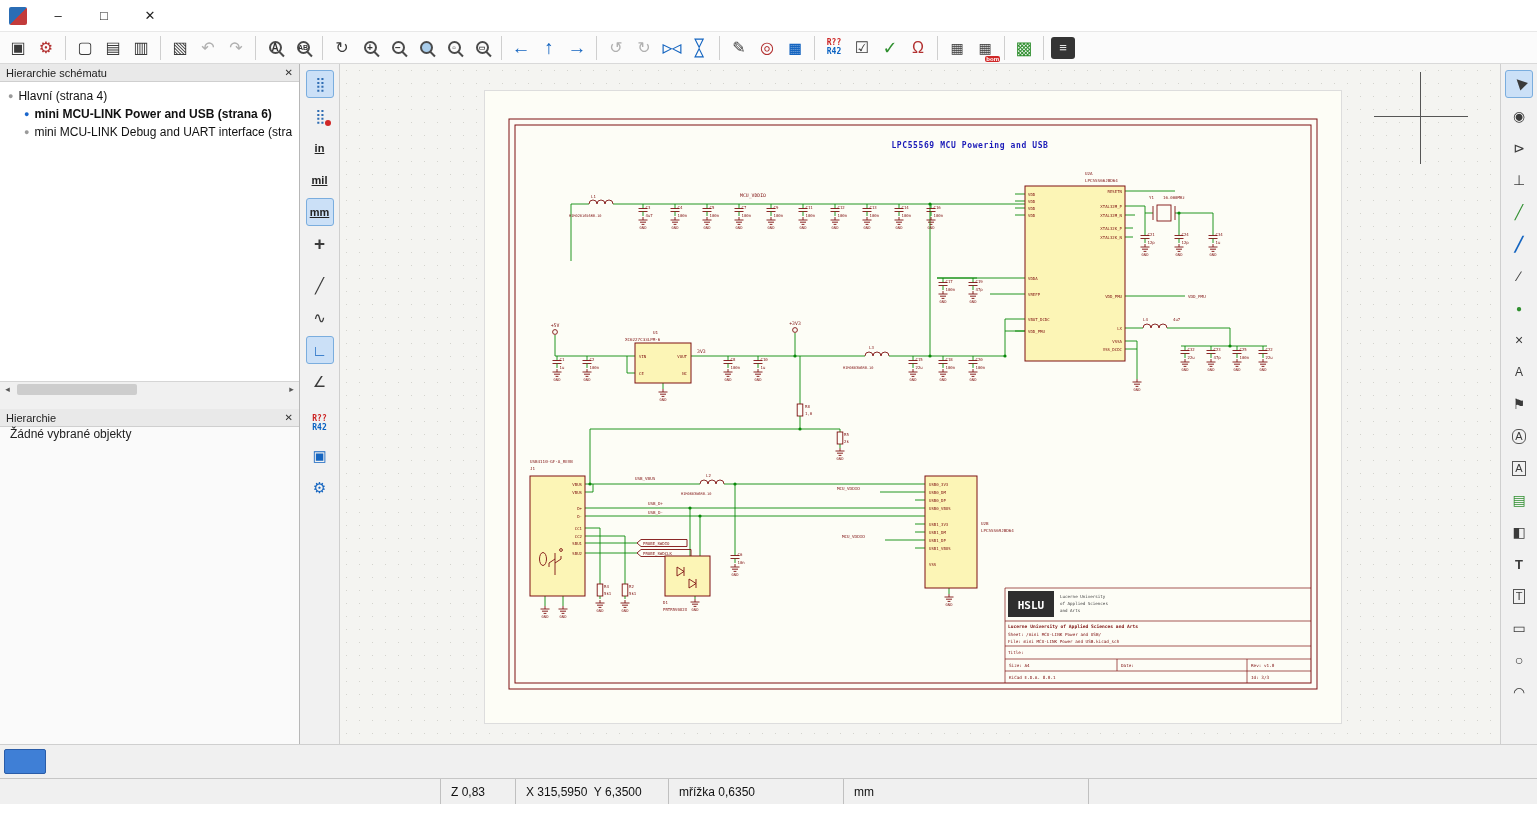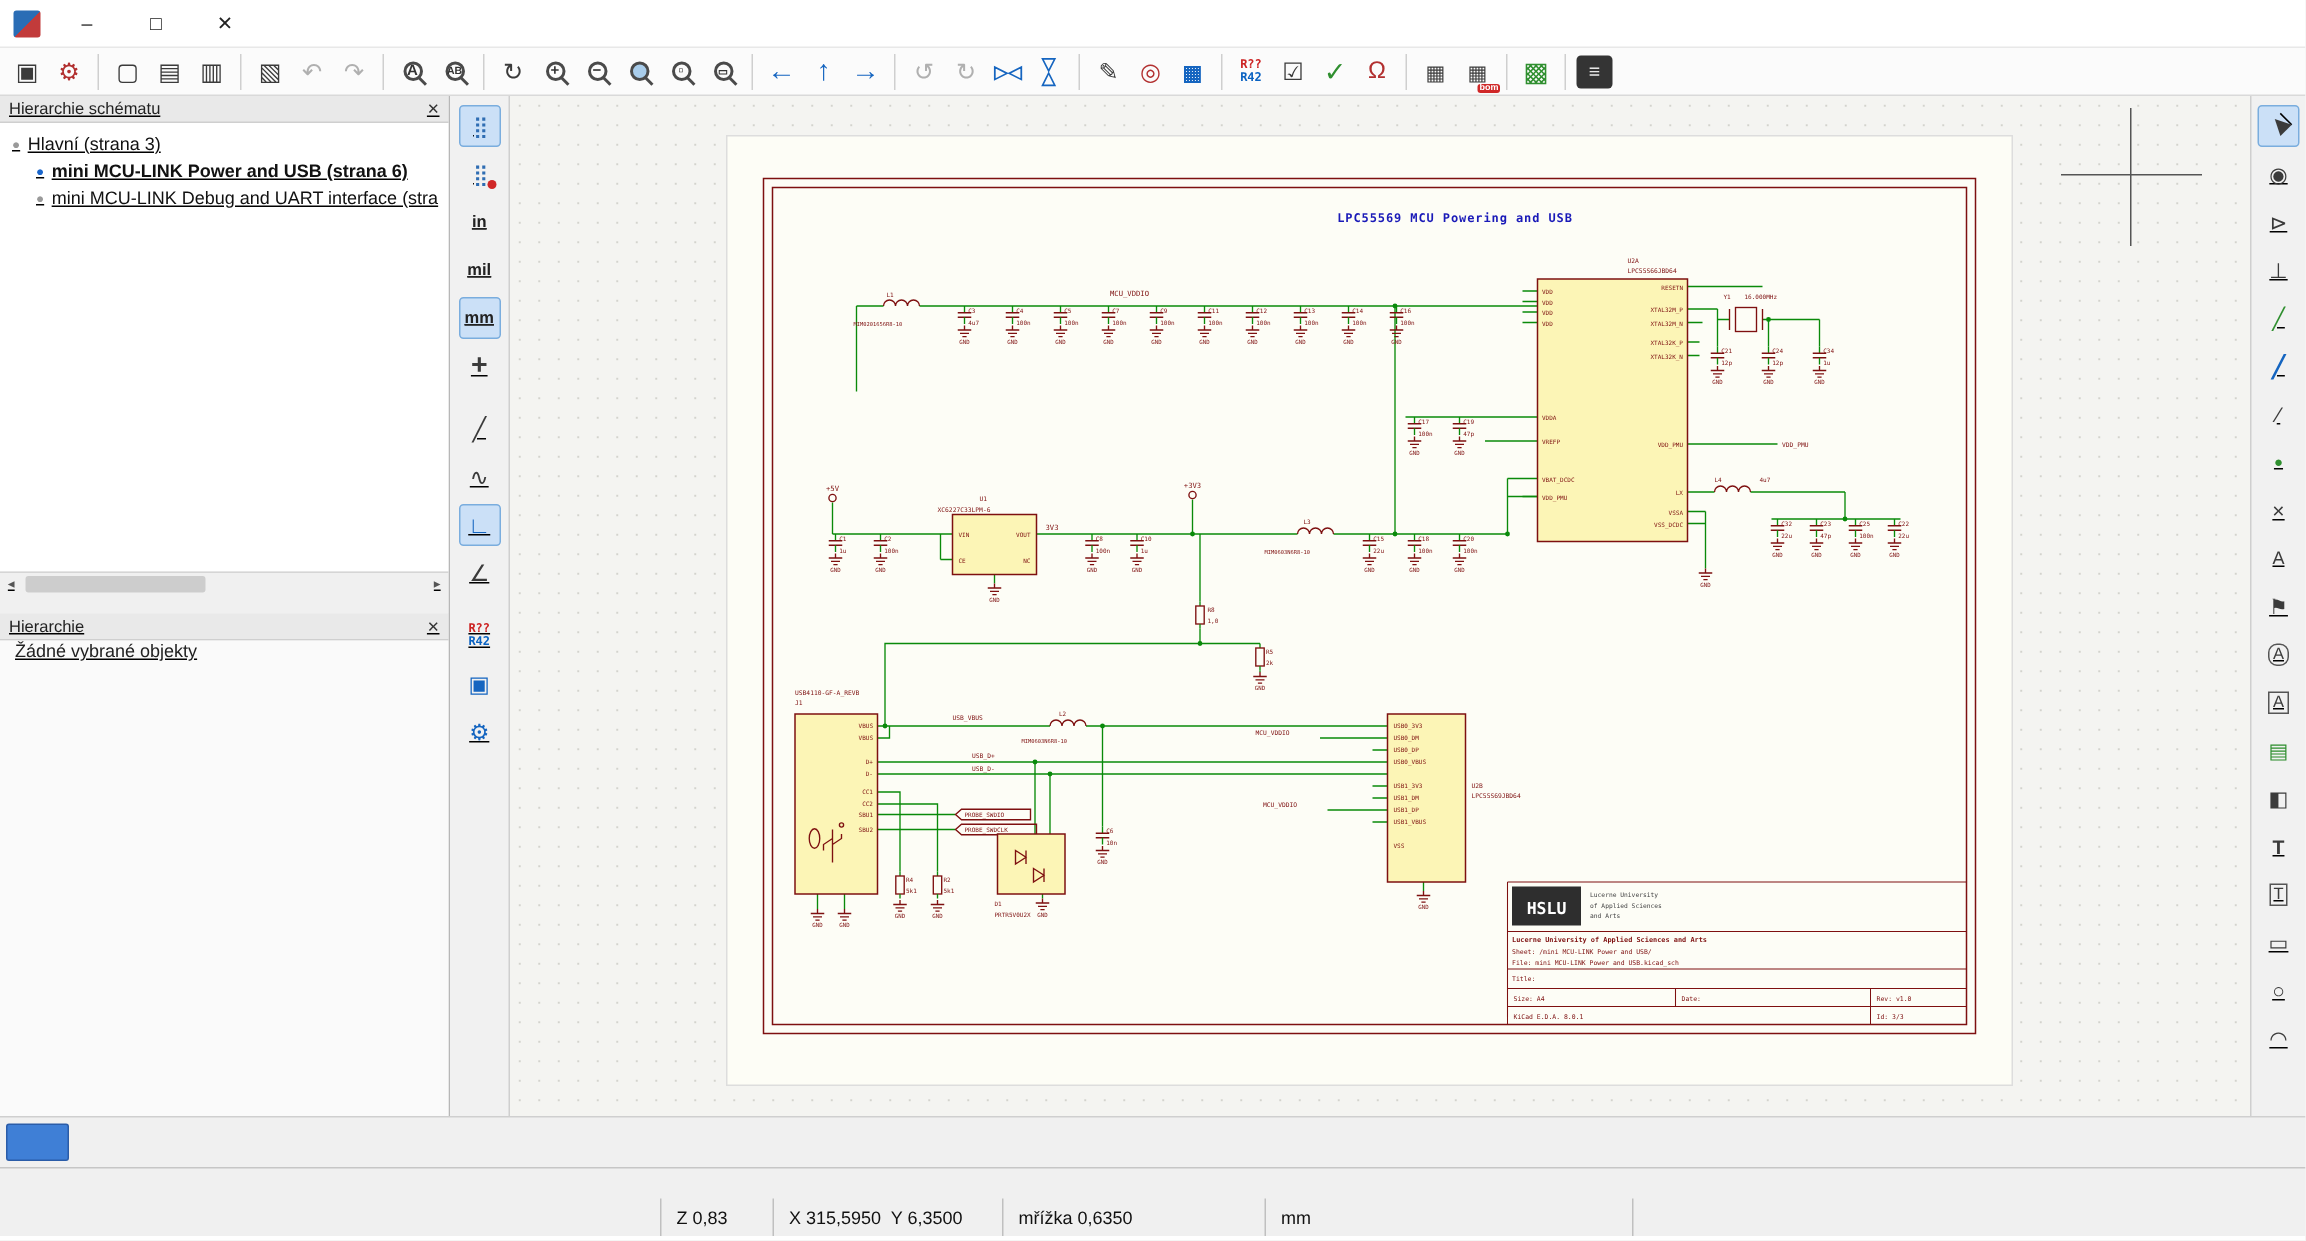--- a/index.html
+++ b/index.html
@@ -29,21 +29,21 @@
   .mag::after { content:""; position:absolute; width:7px; height:2px; background:#4a4a4a; bottom:-3px; right:-5px; transform:rotate(45deg); }
   .mag.fill { background:#a9cdeb; }
   .ann { display:flex; flex-direction:column; line-height:1.1; font-family:"DejaVu Sans Mono",monospace; font-size:8px; font-weight:bold; }
   .ann .rt { color:#c22; } .ann .rb { color:#0a62c2; }
   .badge { position:absolute; bottom:0; right:-1px; background:#d02727; color:#fff; font-size:6px; font-weight:bold; padding:0 1px; border-radius:2px; }
   .darksq { width:24px; height:22px; background:#343434; color:#e6e6e6; display:flex; align-items:center; justify-content:center; border-radius:3px; font-size:13px; }
   .rotnw { display:inline-block; transform:rotate(-135deg); }
   .rot90 { display:inline-block; transform:rotate(90deg); }
 
   
-  .main { flex:0 0 680px; display:flex; height:680px;text-decoration:underline; }
+  .main { flex:0 0 680px; display:flex; height:680px; }
 
   
   .leftcol { width:300px; display:flex; flex-direction:column; background:#f0f0f0; border-right:1px solid #b7b7b7; }
   .pcap { height:18px; background:#e9e9e9; border-bottom:1px solid #cfcfcf; display:flex; align-items:center; font-size:11px; color:#222; padding:0 6px; }
   .pcap .x { margin-left:auto; font-size:10px; color:#333; }
   .tree { height:299px; background:#fff; overflow:hidden; padding-top:5px; }
   .trow { height:18px; display:flex; align-items:center; font-size:12px; color:#111; white-space:nowrap; overflow:hidden; }
   .trow .dot { font-size:9px; margin-right:5px; }
   .trow.root { padding-left:8px; } .trow.child { padding-left:24px; }
   .trow .gray { color:#9a9a9a; } .trow .bluec { color:#1a66cc; }
@@ -75,21 +75,21 @@
   .rtools { width:37px; background:#f1f1f1; border-left:1px solid #cfcfcf; display:flex; flex-direction:column; align-items:center; padding-top:4px; }
   .rtools .vtb { font-size:14px; }
   .boxedA { border:1px solid #555; padding:0 2px; font-size:11px; line-height:13px; }
   .greenish { color:#2f8f2f; }
   .blueish { color:#1565c0; }
 
   
   .bottomrow { flex:0 0 34px; background:#f0f0f0; border-top:1px solid #cfcfcf; position:relative; }
   .dockbox { position:absolute; left:4px; top:4px; width:42px; height:25px; background:#3f7fd6; border:1px solid #2a5ca8; border-radius:2px; }
   .statusbar { flex:0 0 25px; background:#f0f0f0; border-top:1px solid #c6c6c6; display:flex; align-items:center; font-size:12px; color:#111; }
-  .sf { border-left:1px solid #c0c0c0; height:25px; display:flex; align-items:center; padding:0 10px; white-space:pre;margin-top:20px; }
+  .sf { border-left:1px solid #c0c0c0; height:25px; display:flex; align-items:center; padding:0 10px; white-space:pre; }
   .sf.first { margin-left:440px; width:75px; }
   .sf.pos { width:153px; } .sf.delta { width:255px; } .sf.grid { width:175px;padding-left:10px; } .sf.units { width:245px; }
   .sf.tail { flex:1; }
 
   
   .sch-svg text { font-family:"DejaVu Sans Mono",monospace; }
   .w { stroke:#0a8a0a; stroke-width:0.9; fill:none; }
   .c { stroke:#7e1010; stroke-width:0.9; fill:none; }
   .cf { fill:#fcf5b6; stroke:#7e1010; stroke-width:1; }
   .frame { stroke:#7e1010; stroke-width:1; fill:none; }
@@ -258,21 +258,21 @@
   <div class="main">
 
     <div class="leftcol">
       <div class="pcap">
         <span>Hierarchie schématu</span>
         <span class="x">✕</span>
       </div>
       <div class="tree">
         <div class="trow root">
           <span class="dot gray">●</span>
-          <span>Hlavní (strana 3)</span>
+          <span>Hlavní (strana 4)</span>
         </div>
         <div class="trow child selected">
           <span class="dot bluec">●</span>
           <span>mini MCU-LINK Power and USB (strana 6)</span>
         </div>
         <div class="trow child">
           <span class="dot gray">●</span>
           <span>mini MCU-LINK Debug and UART interface (stra</span>
         </div>
       </div>

